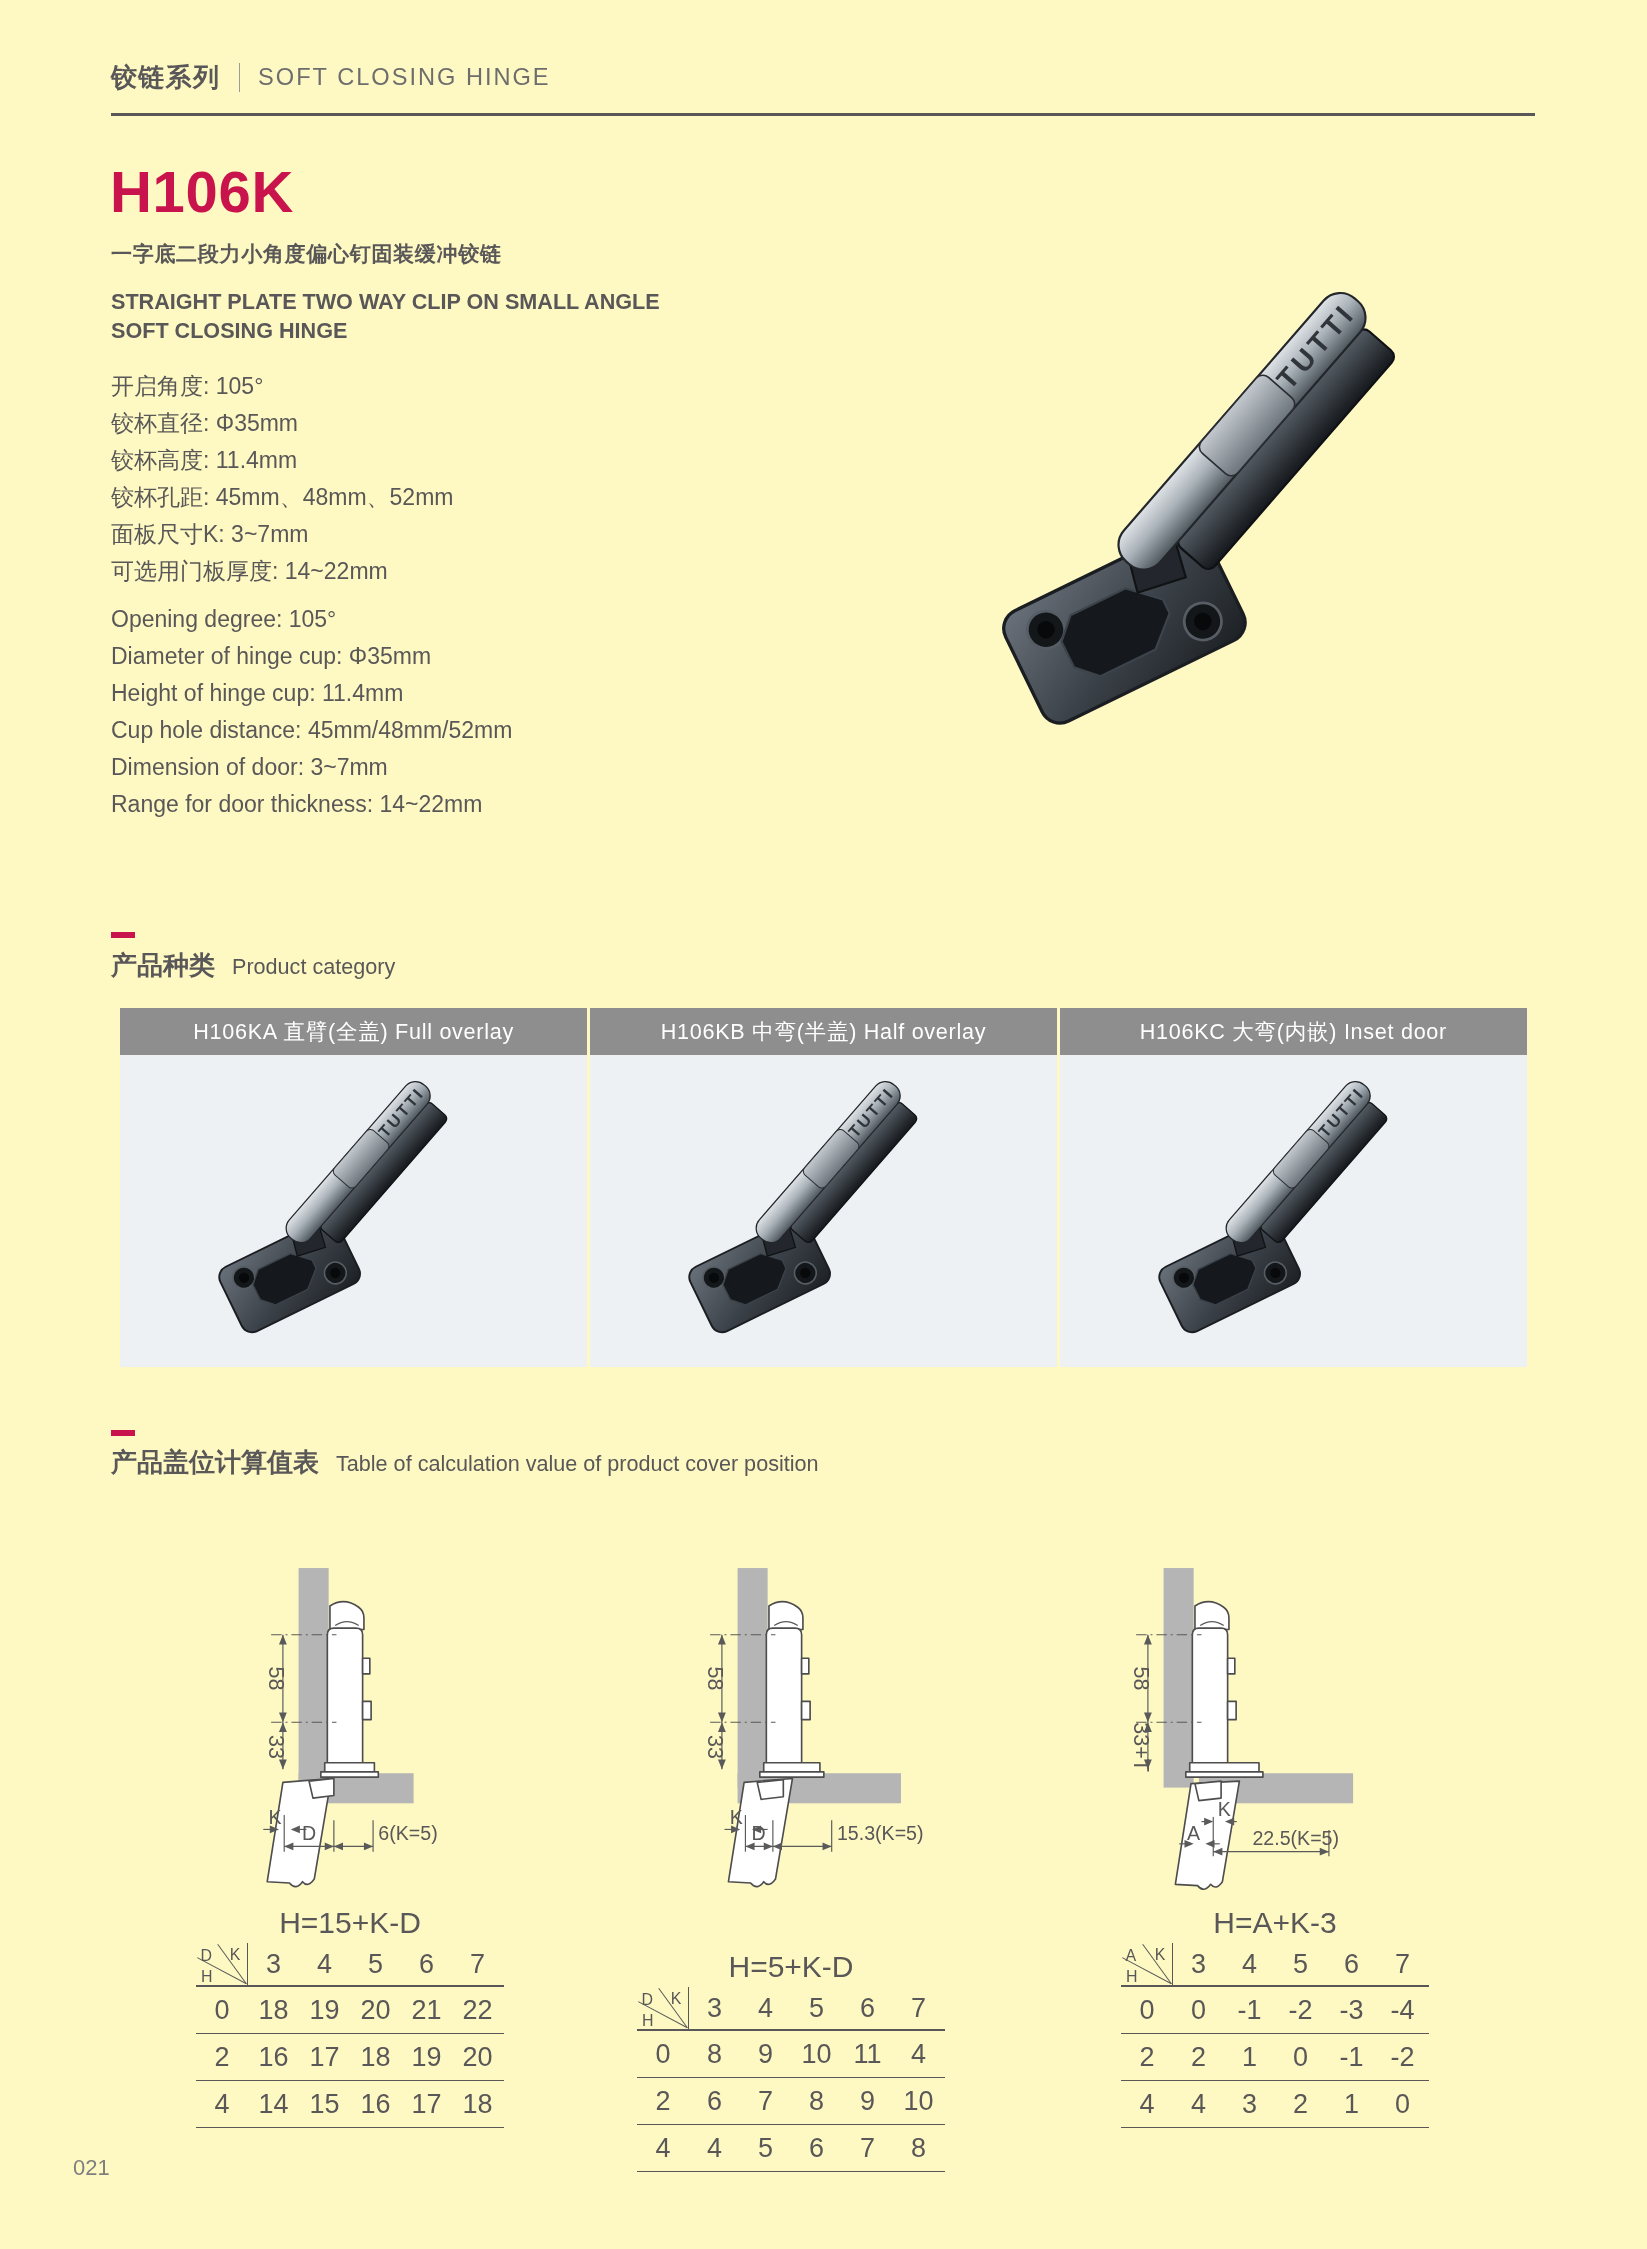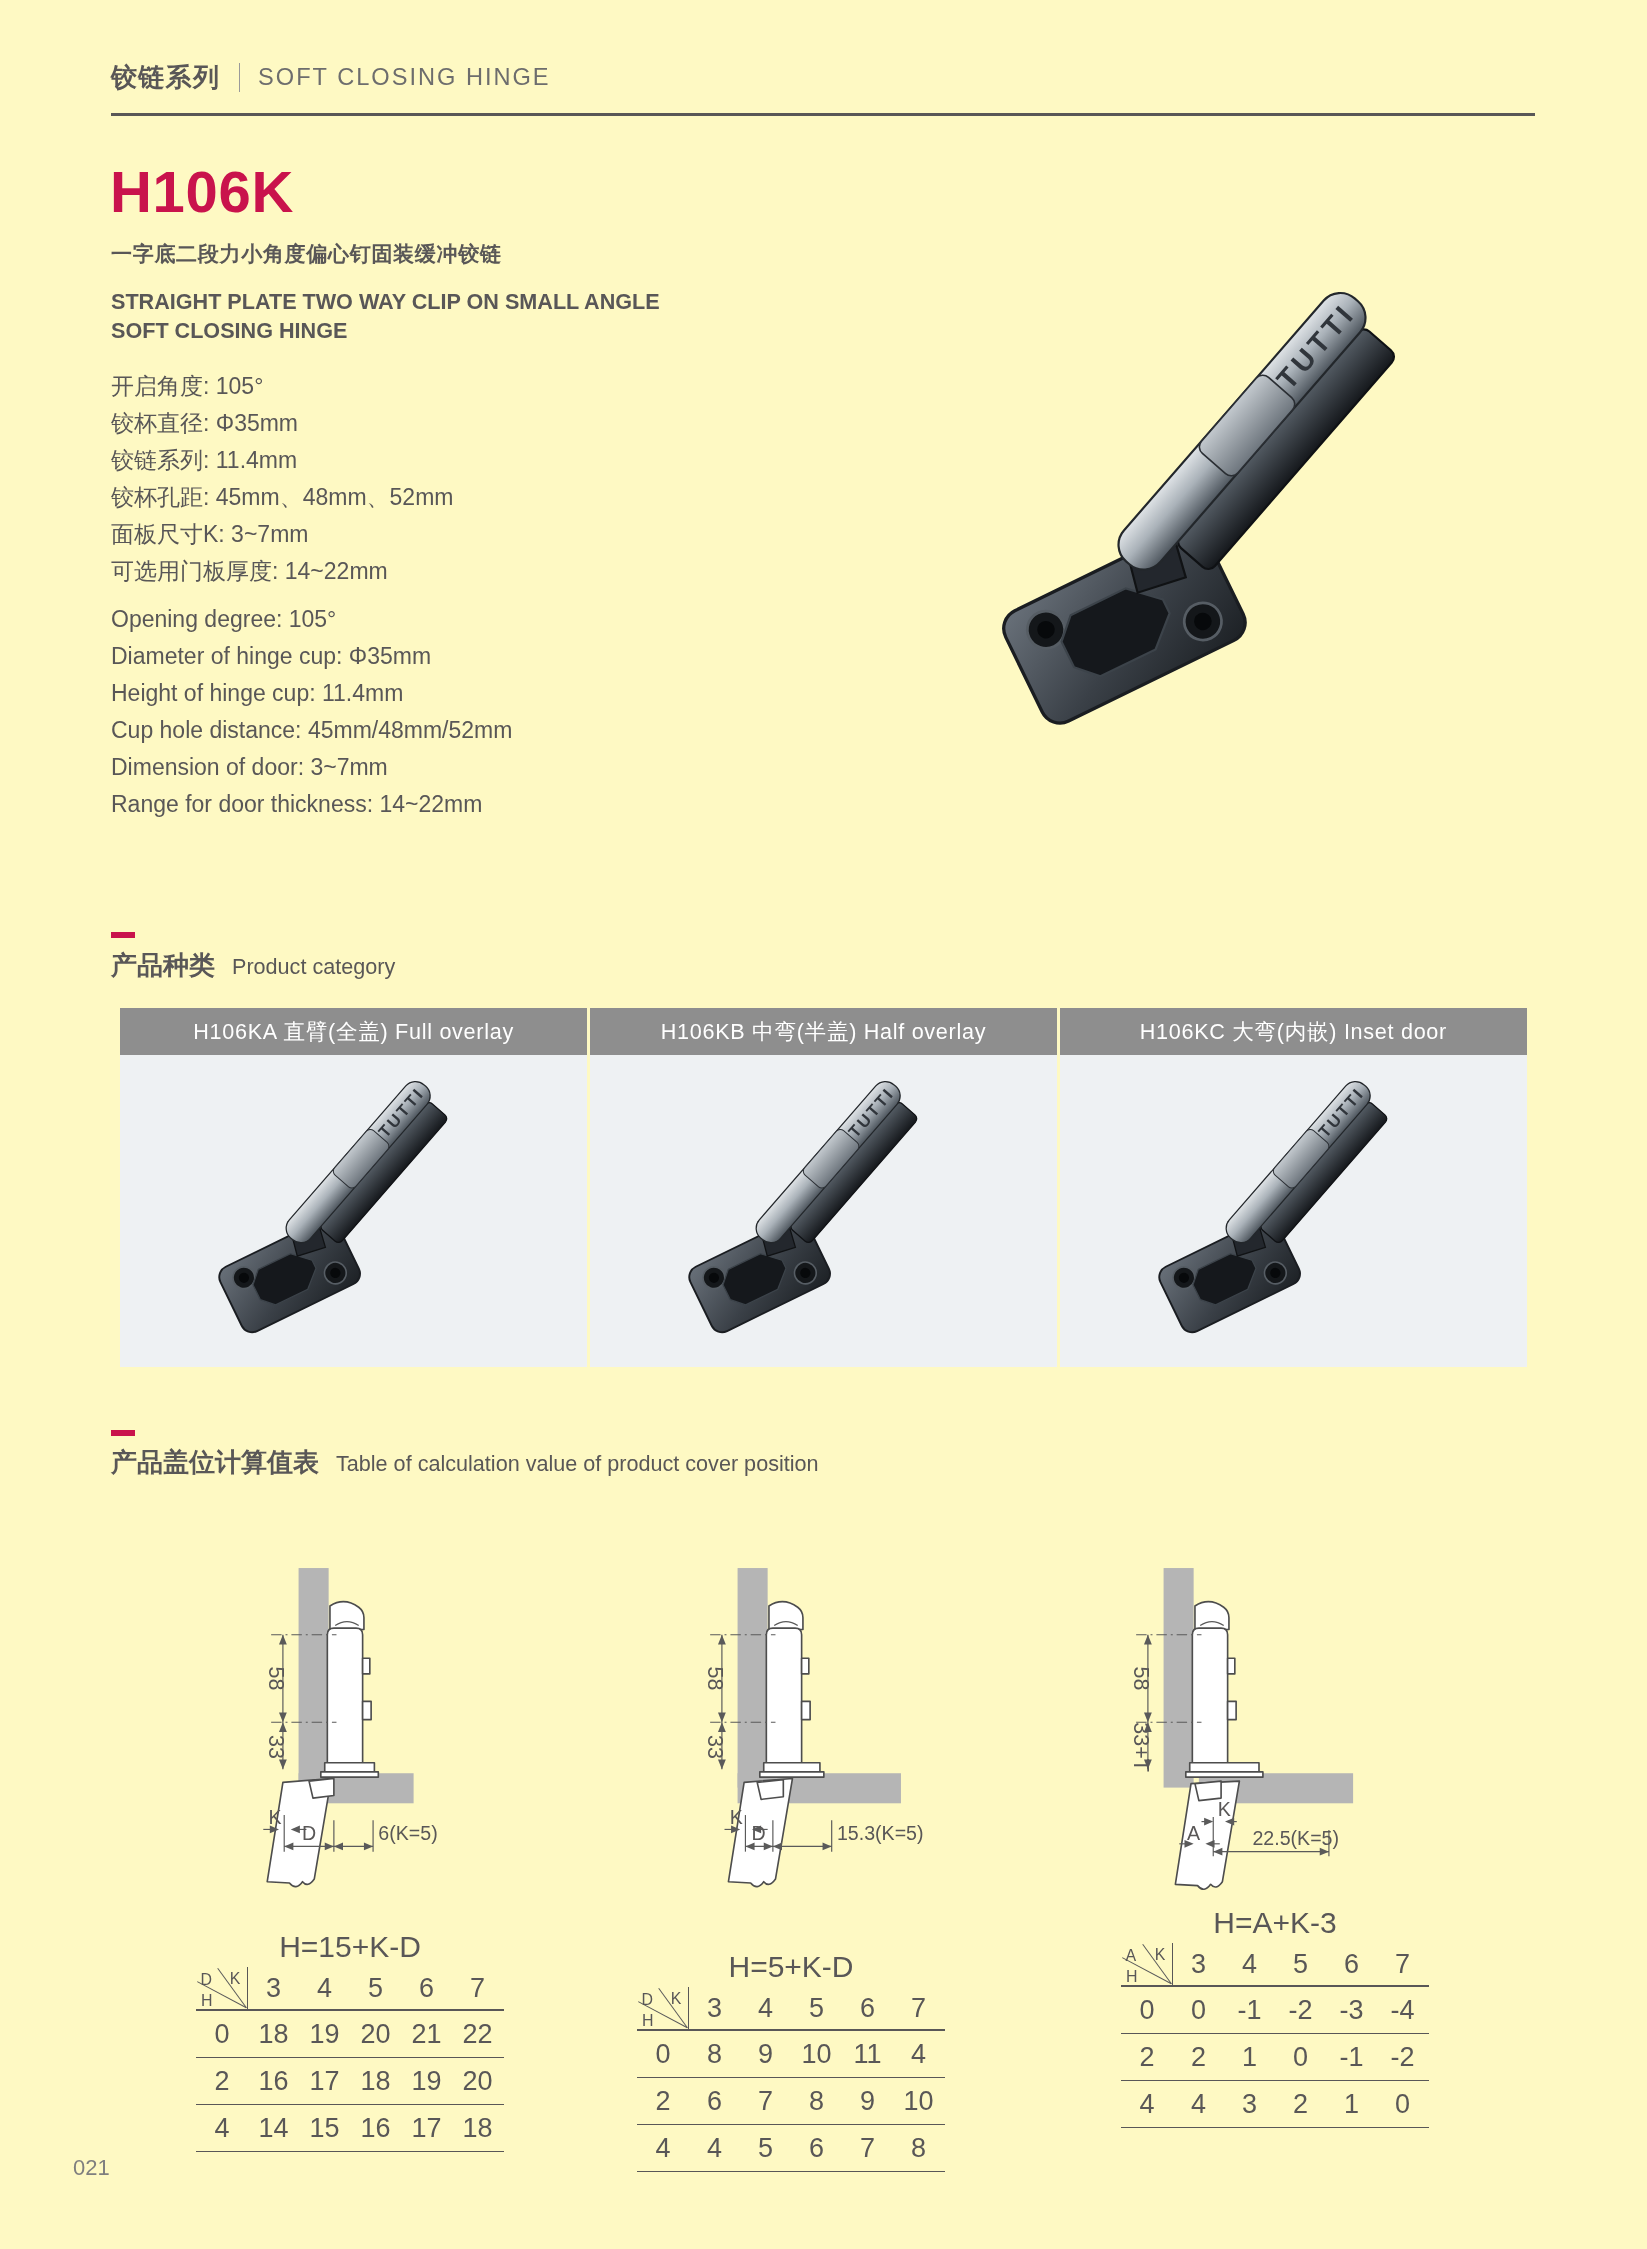--- a/index.html
+++ b/index.html
@@ -120,21 +120,21 @@
   <div class="abs model" style="color:#C9134C;">H106K</div>
   <div class="abs name-cn">一字底二段力小角度偏心钉固装缓冲铰链</div>
   <div class="abs name-en">
     <div>STRAIGHT PLATE TWO WAY CLIP ON SMALL ANGLE</div>
     <div>SOFT CLOSING HINGE</div>
   </div>
 
   <ul class="abs specs specs-cn">
     <li>开启角度: 105°</li>
     <li>铰杯直径: Φ35mm</li>
-    <li>铰链系列: 11.4mm</li>
+    <li>铰杯高度: 11.4mm</li>
     <li>铰杯孔距: 45mm、48mm、52mm</li>
     <li>面板尺寸K: 3~7mm</li>
     <li>可选用门板厚度: 14~22mm</li>
   </ul>
   <ul class="abs specs specs-en">
     <li>Opening degree: 105°</li>
     <li>Diameter of hinge cup: Φ35mm</li>
     <li>Height of hinge cup: 11.4mm</li>
     <li>Cup hole distance: 45mm/48mm/52mm</li>
     <li>Dimension of door: 3~7mm</li>
@@ -292,21 +292,21 @@
     <line class="dline" x1="106" y1="426" x2="124" y2="426"></line>
       <path class="arr" d="M128,426 l-14,-6 v12 z"></path>
     <line class="dline" x1="150" y1="426" x2="168" y2="426"></line>
       <path class="arr" d="M146,426 l14,-6 v12 z"></path>
     <line class="dline" x1="158" y1="438" x2="335" y2="438"></line>
     <path class="arr" d="M158,438 l14,-6 v12 z"></path>
       <path class="arr" d="M335,438 l-14,-6 v12 z"></path>
     <text class="dtext" x="218" y="428" text-anchor="start">22.5(K=5)</text>
   </svg>
 
-  <div class="abs calc-block" style="left:196px;margin-top:24px;">
+  <div class="abs calc-block" style="left:196px;">
     <div class="formula">H=15+K-D</div>
     <div class="crow chead">
       <div class="ccell corner">
         <svg class="cornersvg" viewBox="0 0 80 64" style="font-size:41px">
           <line class="cline" x1="2" y1="22" x2="79" y2="63"></line>
           <line class="cline" x1="34" y1="1" x2="79" y2="63"></line>
           <text class="ctxt" x="7" y="28">D</text>
           <text class="ctxt" x="53" y="26">K</text>
           <text class="ctxt" x="8" y="60">H</text>
         </svg>

